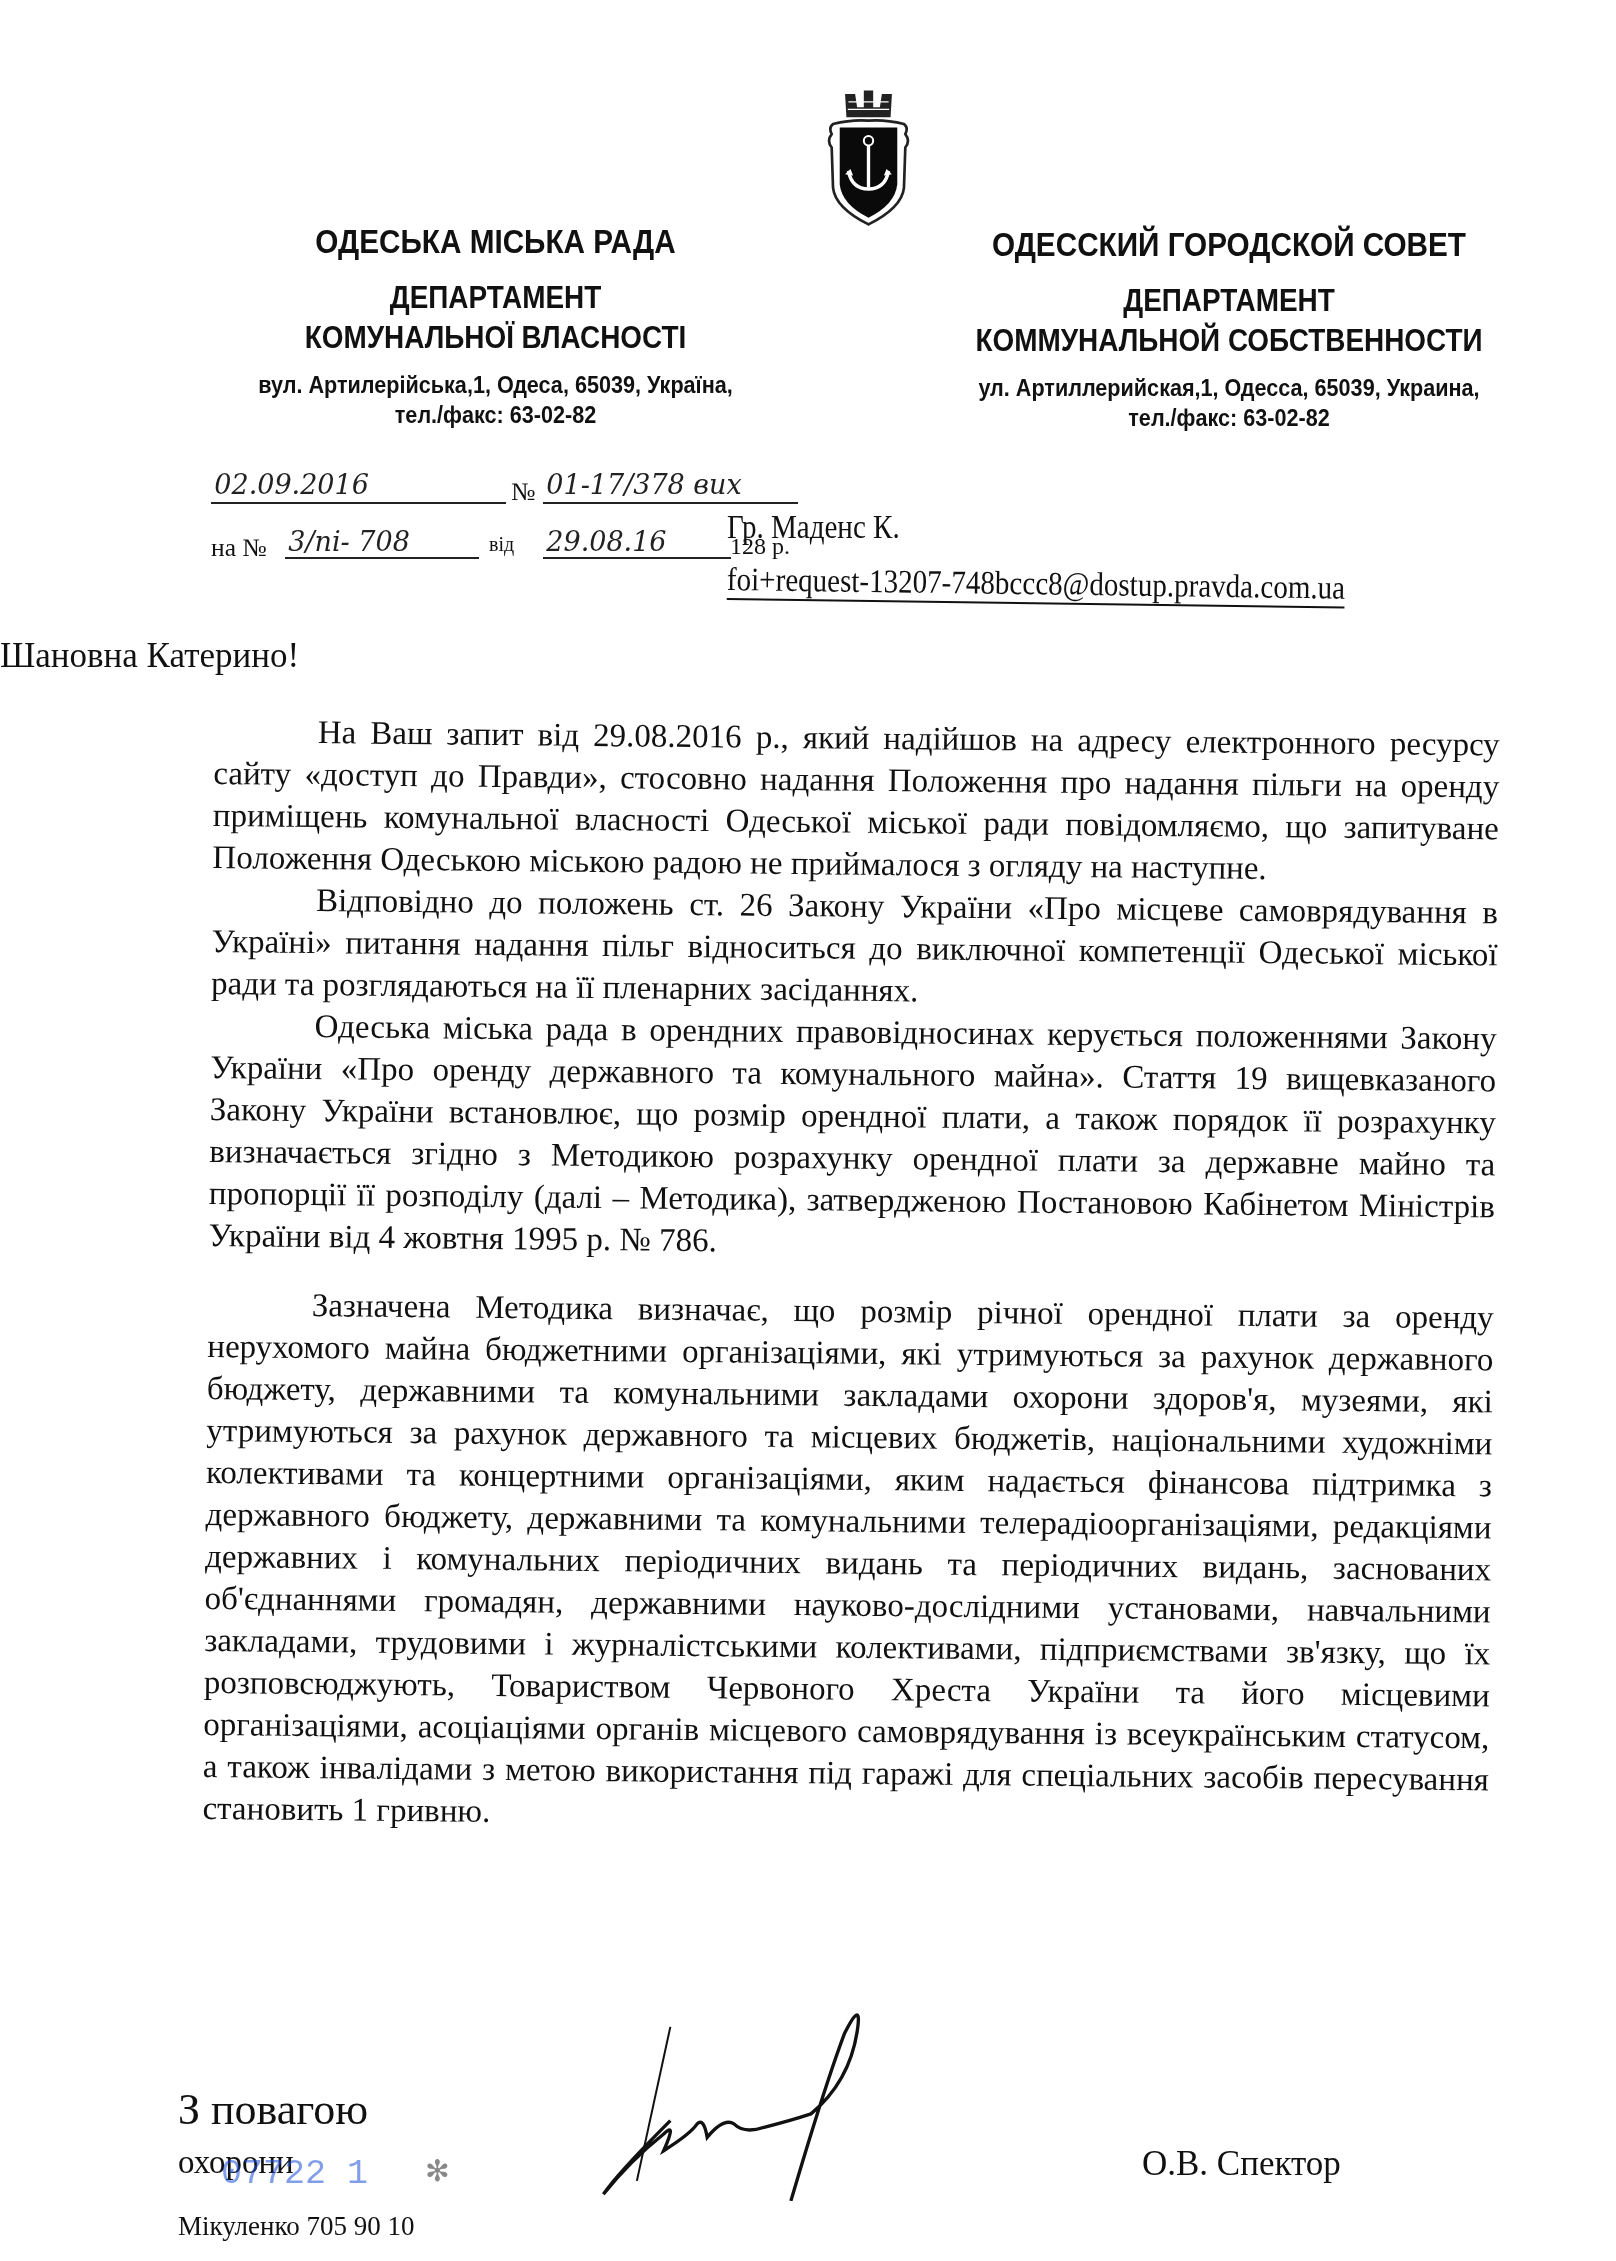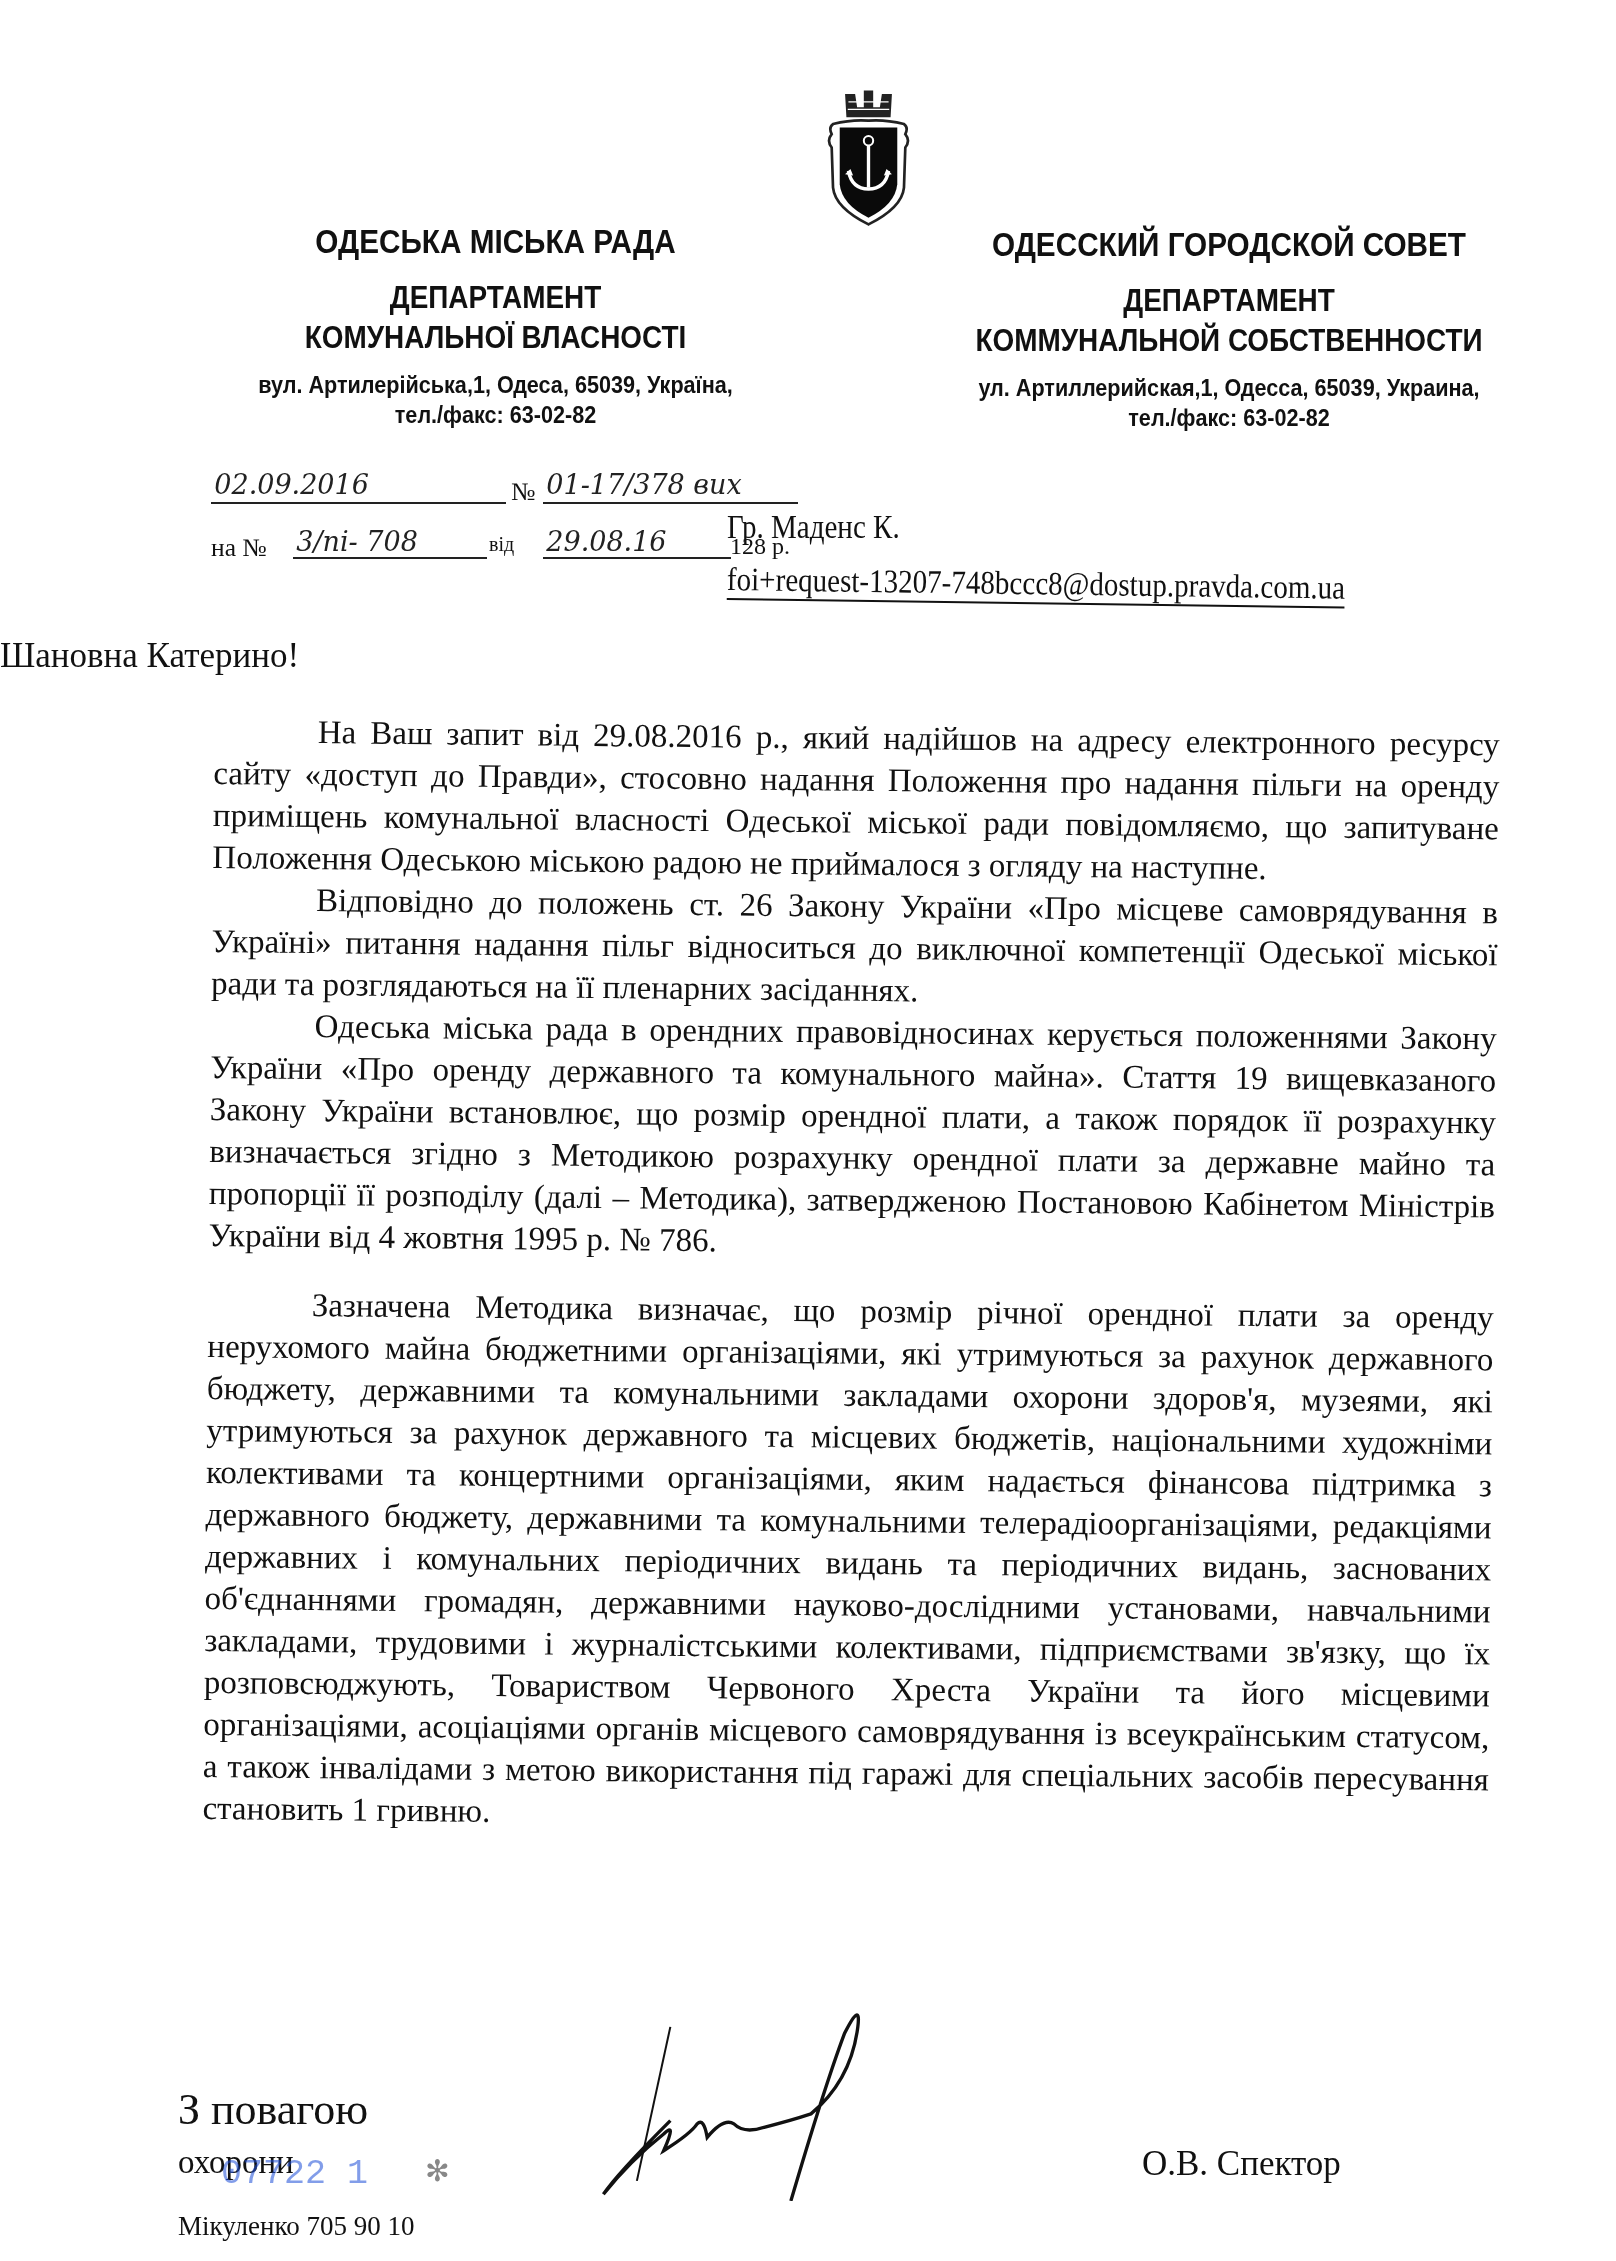--- a/index.html
+++ b/index.html
@@ -59,21 +59,21 @@
   <div class="ul" style="position:absolute; left:0; right:0; bottom:0;"></div>
   <span class="hw" style="position:absolute; left:3.3px; top:0;font-style:italic;">02.09.2016</span>
 </div>
 <span class="abs serif" style="left:511px; top:477px; font-size:25.5px;">№</span>
 <div class="abs" style="left:543px; top:469px; width:255px; height:35px;">
   <div class="ul" style="position:absolute; left:0; right:0; bottom:0;"></div>
   <span class="hw" style="position:absolute; left:3.3px; top:0;text-align:right;">01-17/378 вих</span>
 </div>
 
 <span class="abs serif" style="left:211px; top:533px; font-size:25.5px;">на №</span>
-<div class="abs" style="left:293px; top:526px; width:194px; height:33px;">
+<div class="abs" style="left:285px; top:526px; width:194px; height:33px;">
   <div class="ul" style="position:absolute; left:0; right:0; bottom:0;"></div>
   <span class="hw" style="position:absolute; left:3.3px; top:0;">3/пі- 708</span>
 </div>
 <span class="abs serif" style="left:489px; top:533px; font-size:20px;">від</span>
 <div class="abs" style="left:543px; top:526px; width:188px; height:33px;">
   <div class="ul" style="position:absolute; left:0; right:0; bottom:0;"></div>
   <span class="hw" style="position:absolute; left:3.3px; top:0;">29.08.16</span>
 </div>
 <span class="abs serif" style="left:730px; top:533px; font-size:24px;">128  р.</span>
 

